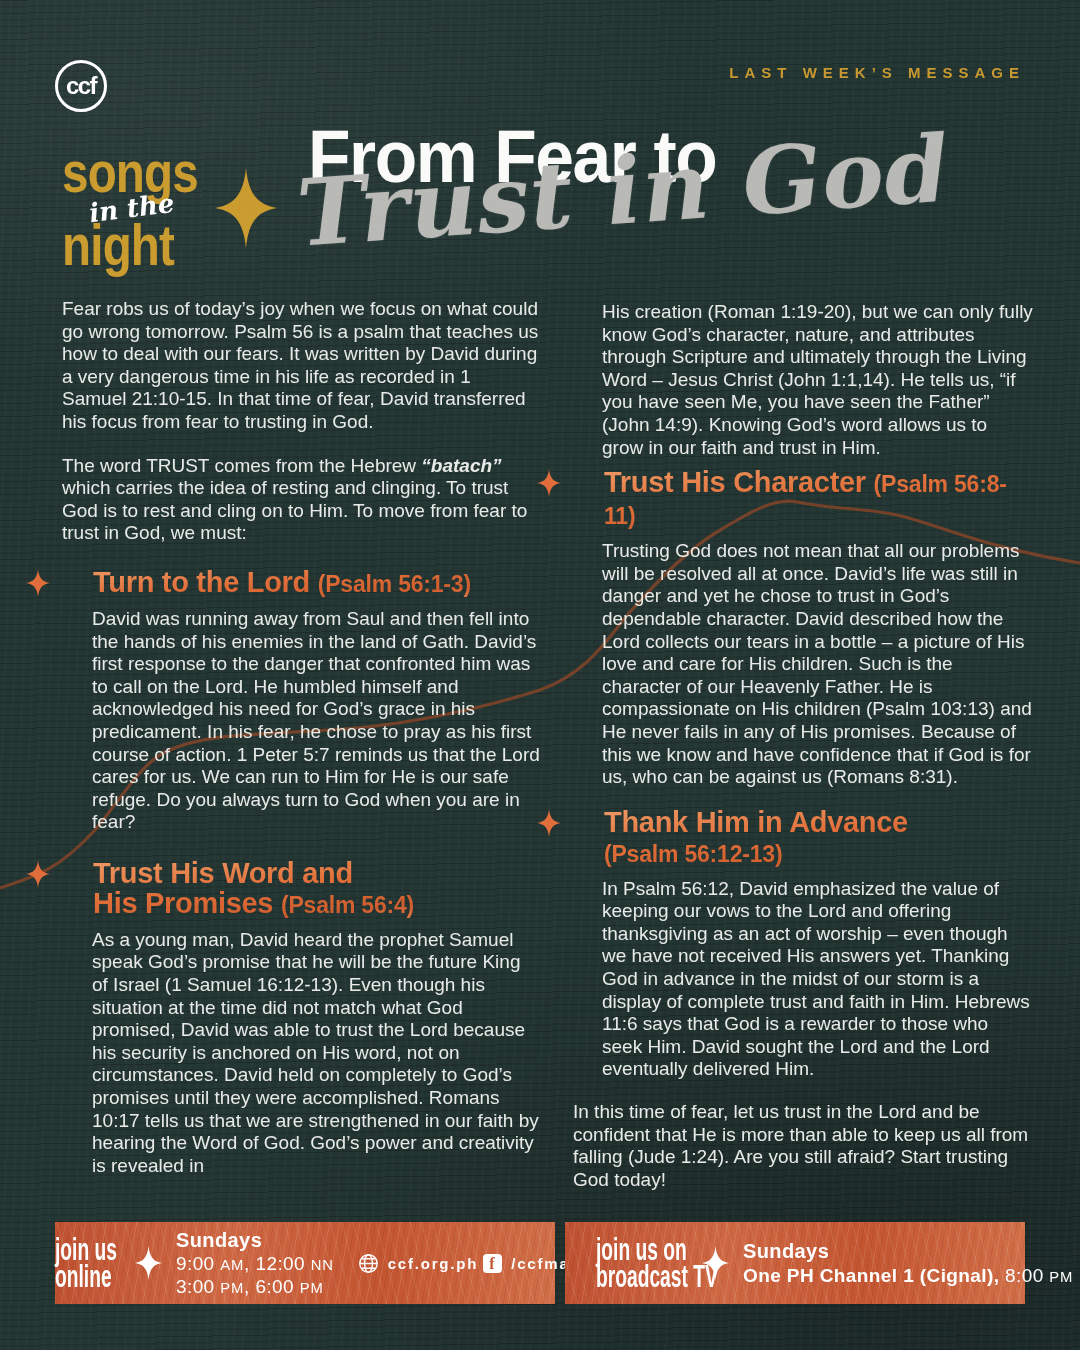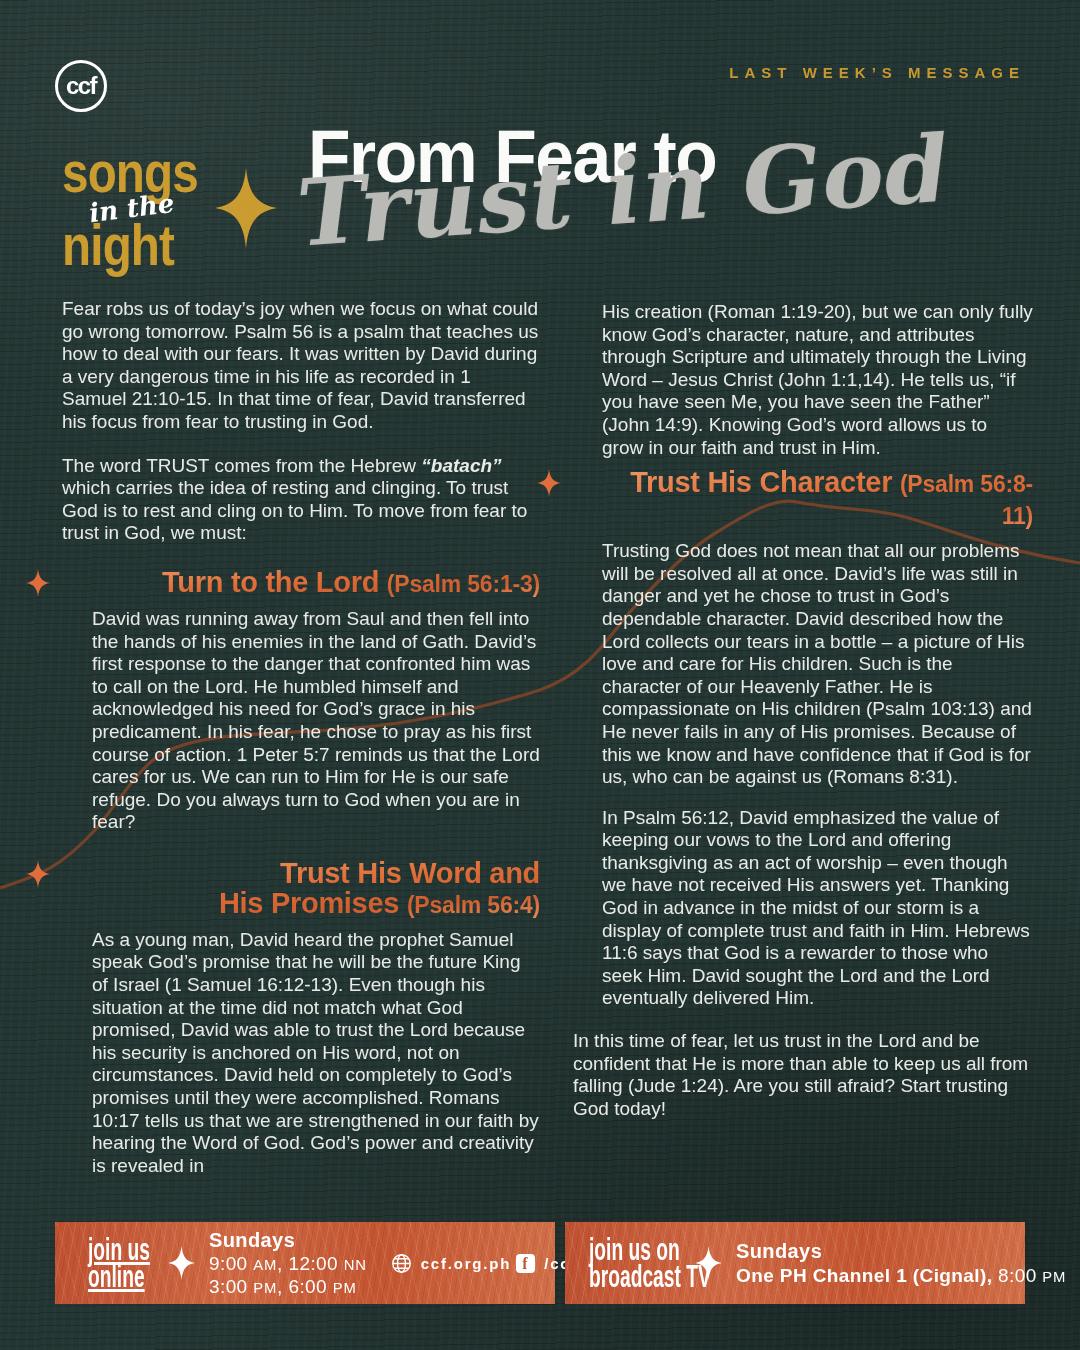--- a/index.html
+++ b/index.html
@@ -46,40 +46,40 @@
   .col-right{left:573px;top:301px;width:460px;}
   .para{font-size:19px;line-height:22.6px;color:#e7eae6;}
   .para + .para{margin-top:21px;}
   .indent{margin-left:30px;}
   .col-right .indent{margin-left:29px;}
   .emph{font-weight:700;font-style:italic;}
 
   .sec{margin-top:22px;position:relative;}
   .sec-head{position:relative;padding-left:31px;font-weight:700;color:#e2713e;font-size:29px;line-height:30px;letter-spacing:-0.3px;
     background:linear-gradient(175deg,#f09a66 0%,#e06a36 45%,#cd5a2c 75%,#ef8a55 100%);
-    -webkit-background-clip:text;background-clip:text;text-align:right;-webkit-text-fill-color:transparent;}
+    -webkit-background-clip:text;background-clip:text;-webkit-text-fill-color:transparent;}
   .sec-num{position:absolute;left:0;top:0;}
   .sec-star{position:absolute;left:-36px;top:2px;}
   .sec-ref{font-size:23px;letter-spacing:-0.2px;}
   .sec-body{margin-top:9px;}
   .mt8{margin-top:8px;} .mt18{margin-top:18px;} .mt20{} .mt24{margin-top:24px;}
   .closing{margin-top:20px;}
 
   
   .banner{position:absolute;top:1222px;height:82px;display:flex;align-items:center;color:#fff;
     background:
       repeating-linear-gradient(100deg, rgba(255,255,255,0.10) 0 1px, transparent 1px 5px, rgba(0,0,0,0.07) 5px 6px, transparent 6px 10px),
       repeating-linear-gradient(75deg, rgba(255,255,255,0.05) 0 2px, transparent 2px 11px),
       linear-gradient(90deg,#bd4e2f,#cd6440 35%,#c2522f 65%,#cf6a44);}
   .banner-online{left:55px;width:500px;}
   .banner-tv{left:565px;width:460px;}
   .b-label-wrap{flex:0 0 auto;}
   .b-label{font-weight:700;font-size:31px;line-height:0.88;transform:scaleX(0.62);transform-origin:left center;white-space:nowrap;letter-spacing:0;}
-  .banner-online .b-label-wrap{margin-left:33px;width:72px;text-decoration:underline;}
-  .banner-tv .b-label-wrap{margin-left:24px;width:98px;}
+  .banner-online .b-label-wrap{width:72px;}
+  .banner-tv .b-label-wrap{margin-left:31px;width:98px;}
   .b-star{flex:0 0 auto;margin:0 14px 0 8px;}
   .b-sched{font-size:19px;line-height:1.22;letter-spacing:0.4px;white-space:nowrap;}
   .b-day{font-weight:700;font-size:20px;}
   .b-bold{font-weight:700;}
   .sc{font-size:0.78em;letter-spacing:0.8px;}
   .socials{margin-left:24px;display:flex;flex-direction:row;gap:5px;}
   .social-row{display:flex;align-items:center;gap:9px;font-size:15px;font-weight:600;letter-spacing:1.8px;white-space:nowrap;}
   .fb-icon{width:19px;height:19px;background:#fff;border-radius:4px;color:#c2522f;font-weight:700;font-size:16px;
     display:flex;align-items:flex-end;justify-content:center;overflow:hidden;line-height:19px;font-family:"Liberation Serif",serif;}
   .yt-icon{width:26px;height:18px;background:#fff;border-radius:5px;display:flex;align-items:center;justify-content:center;}
@@ -154,20 +154,28 @@
             <path d="M50 0 C54 32 68 46 100 50 C68 54 54 68 50 100 C46 68 32 54 0 50 C32 46 46 32 50 0 Z" fill="#df6a39"></path>
           </svg>
           <span class="sec-num">3.</span>
           <span>Trust His Character</span>
           <span class="sec-ref">(Psalm 56:8-11)</span>
         </div>
         <div class="para indent sec-body">Trusting God does not mean that all our problems will be resolved all at once. David’s life was still in danger and yet he chose to trust in God’s dependable character. David described how the Lord collects our tears in a bottle – a picture of His love and care for His children. Such is the character of our Heavenly Father. He is compassionate on His children (Psalm 103:13) and He never fails in any of His promises. Because of this we know and have confidence that if God is for us, who can be against us (Romans 8:31).</div>
       </div>
 
       <div class="sec mt18">
+        <div class="sec-head">
+          <svg class="sec-star" width="24" height="28" viewBox="0 0 100 100" preserveAspectRatio="none">
+            <path d="M50 0 C54 32 68 46 100 50 C68 54 54 68 50 100 C46 68 32 54 0 50 C32 46 46 32 50 0 Z" fill="#df6a39"></path>
+          </svg>
+          <span class="sec-num">4.</span>
+          <span>Thank Him in Advance</span><br>
+          <span class="sec-ref">(Psalm 56:12-13)</span>
+        </div>
         <div class="para indent sec-body">In Psalm 56:12, David emphasized the value of keeping our vows to the Lord and offering thanksgiving as an act of worship – even though we have not received His answers yet. Thanking God in advance in the midst of our storm is a display of complete trust and faith in Him. Hebrews 11:6 says that God is a rewarder to those who seek Him. David sought the Lord and the Lord eventually delivered Him.</div>
       </div>
 
       <div class="para closing">In this time of fear, let us trust in the Lord and be confident that He is more than able to keep us all from falling (Jude 1:24). Are you still afraid? Start trusting God today!</div>
     </div>
 
     <div class="banner banner-online">
       <div class="b-label-wrap">
         <div class="b-label">
           <span>join us</span><br>

